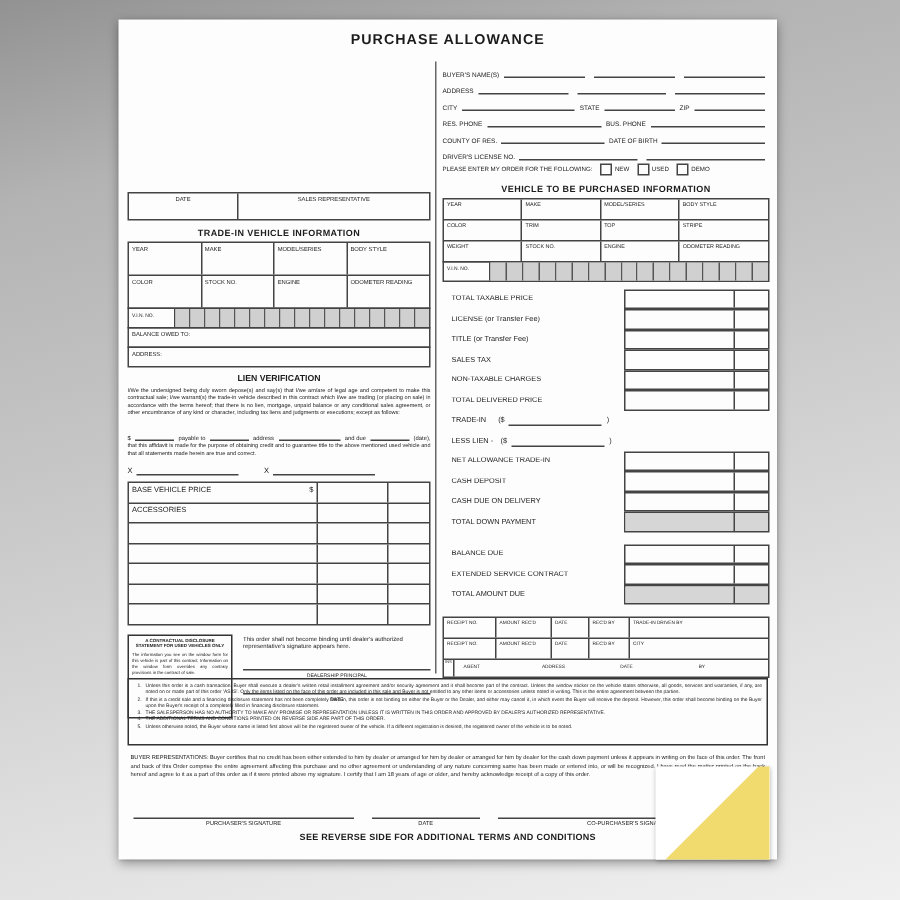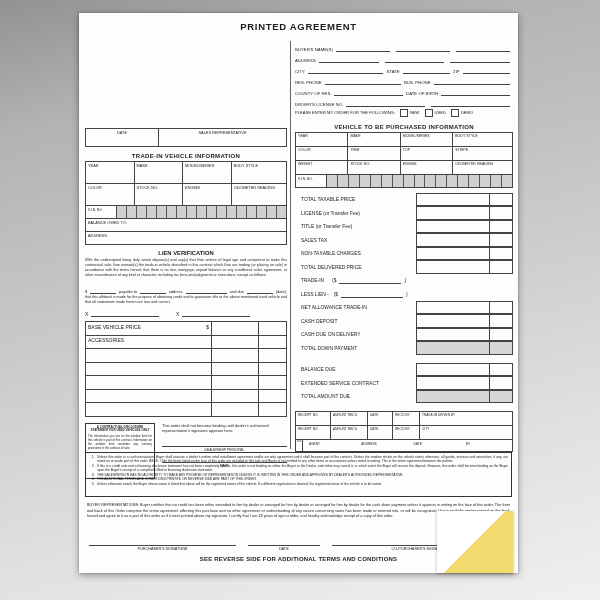--- a/index.html
+++ b/index.html
@@ -92,21 +92,21 @@
 
   
   .yellowcorner{position:absolute;left:437px;top:511px;width:76px;height:62px;
     background:linear-gradient(135deg,#ffffff 49.5%,#f1da6e 50%);
     box-shadow:0 1px 3px rgba(0,0,0,.3);}
 </style>
 </head>
 <body>
 
 <div class="paper">
-  <div class="title">PRINTED AGREEMENT</div>
+  <div class="title">PURCHASE ALLOWANCE</div>
   <div class="divider"></div>
 
   <div class="rightcol">
     <div class="brow">
       <span class="lbl">BUYER'S NAME(S)</span>
       <span class="fill"></span>
       <span class="fill"></span>
       <span class="fill"></span>
     </div>
     <div class="brow">

